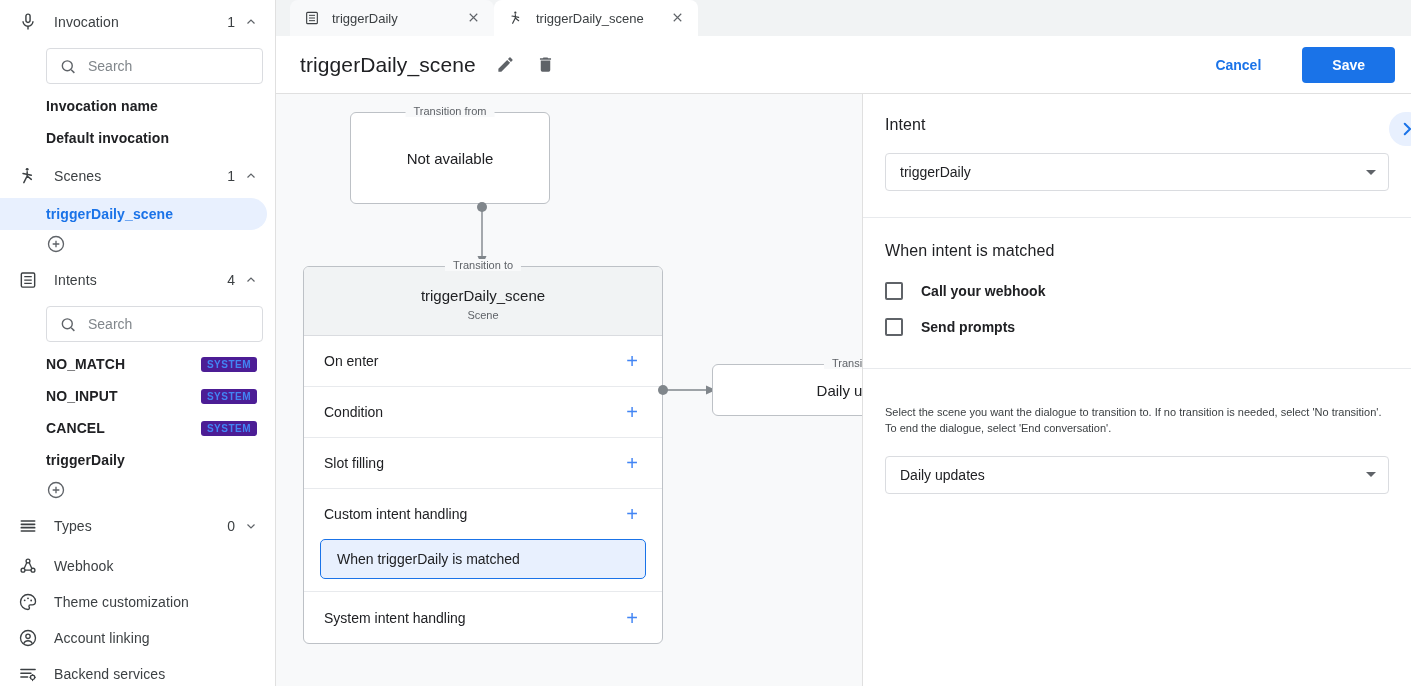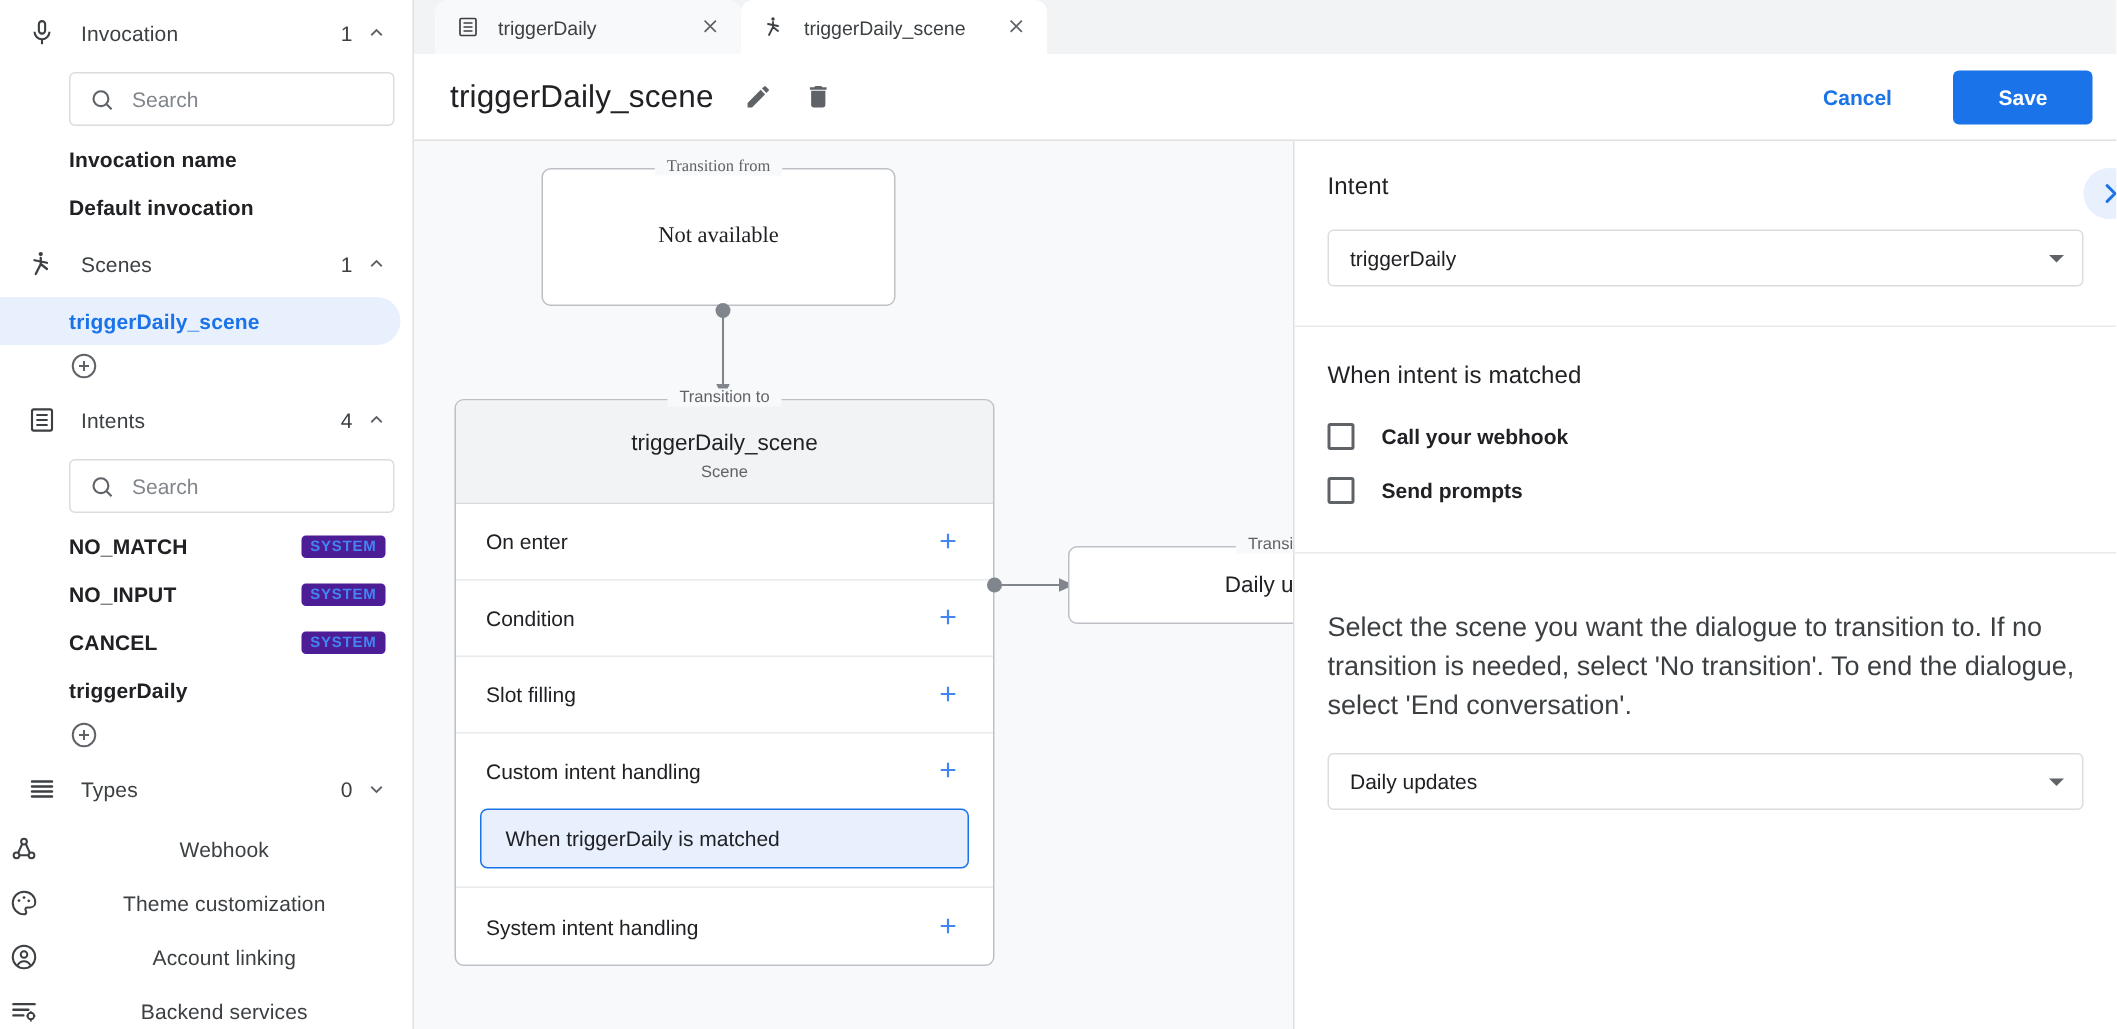--- a/index.html
+++ b/index.html
@@ -68,21 +68,21 @@
     padding: 2px 6px; letter-spacing: .5px;
   }
   .add-row { padding: 4px 0 4px 46px; }
   .add-btn {
     width: 20px; height: 20px; color: #5f6368;
     display: flex; align-items: center; justify-content: center;
     cursor: pointer;
   }
   .nav-item {
     display: flex; align-items: center;
-    height: 36px; padding: 0 18px 0 4px; cursor: pointer; text-align: center;
+    height: 36px; padding: 0 18px 0 16px; cursor: pointer;
   }
 
   
   .main { flex: 1 1 auto; display: flex; flex-direction: column; height: 686px; min-width: 0; }
 
   .tabbar {
     height: 36px; background: #f1f3f4;
     display: flex; align-items: flex-end; padding-left: 14px;
     flex: 0 0 36px;
   }
@@ -133,21 +133,21 @@
   .fieldset {
     position: absolute; background: #fff;
     border: 1px solid #bdc1c6; border-radius: 6px;
   }
   .fieldset-legend {
     position: absolute; top: -8px; left: 50%; transform: translateX(-50%);
     background: #f8f9fa; padding: 0 8px;
     font-size: 11px; color: #5f6368; white-space: nowrap;
   }
 
-  #node-from { left: 85px; top: 18px; width: 236px; height: 92px; font-family: Liberation Serif, serif; }
+  #node-from { left: 74px; top: 18px; width: 200px; height: 92px; }
   #node-from .nf-label {
     position: absolute; left: 0; right: 0; top: 50%; transform: translateY(-50%);
     text-align: center; font-size: 15px; color: #202124;
   }
 
   .connector { position: absolute; }
 
   #node-scene {
     position: absolute; left: 27px; top: 172px; width: 360px;
     background: #fff; border: 1px solid #bdc1c6; border-radius: 6px;
@@ -189,21 +189,21 @@
 
   
   .right-panel {
     width: 549px; flex: 0 0 549px;
     background: #fff; border-left: 1px solid #e0e0e0;
     position: relative; overflow: hidden;
   }
   .panel-section { padding: 22px 22px 26px; border-bottom: 1px solid #e8eaed; }
   .panel-section.no-border { border-bottom: none; }
   .panel-h { font-size: 16px; color: #202124; letter-spacing: .1px; }
-  .panel-desc { font-size: 18px; color: #3c4043; line-height: 1.45; margin-top: 10px; }
+  .panel-desc { font-size: 11px; color: #3c4043; line-height: 1.45; margin-top: 10px; }
   .select-field {
     margin-top: 19px; height: 38px;
     border: 1px solid #dadce0; border-radius: 4px;
     display: flex; align-items: center; padding: 0 12px 0 14px;
     font-size: 14px; color: #202124; cursor: pointer; background: #fff;
   }
   .select-field .sel-val { flex: 1; }
   .caret {
     width: 0; height: 0; border-left: 5px solid transparent;
     border-right: 5px solid transparent; border-top: 5px solid #5f6368;

